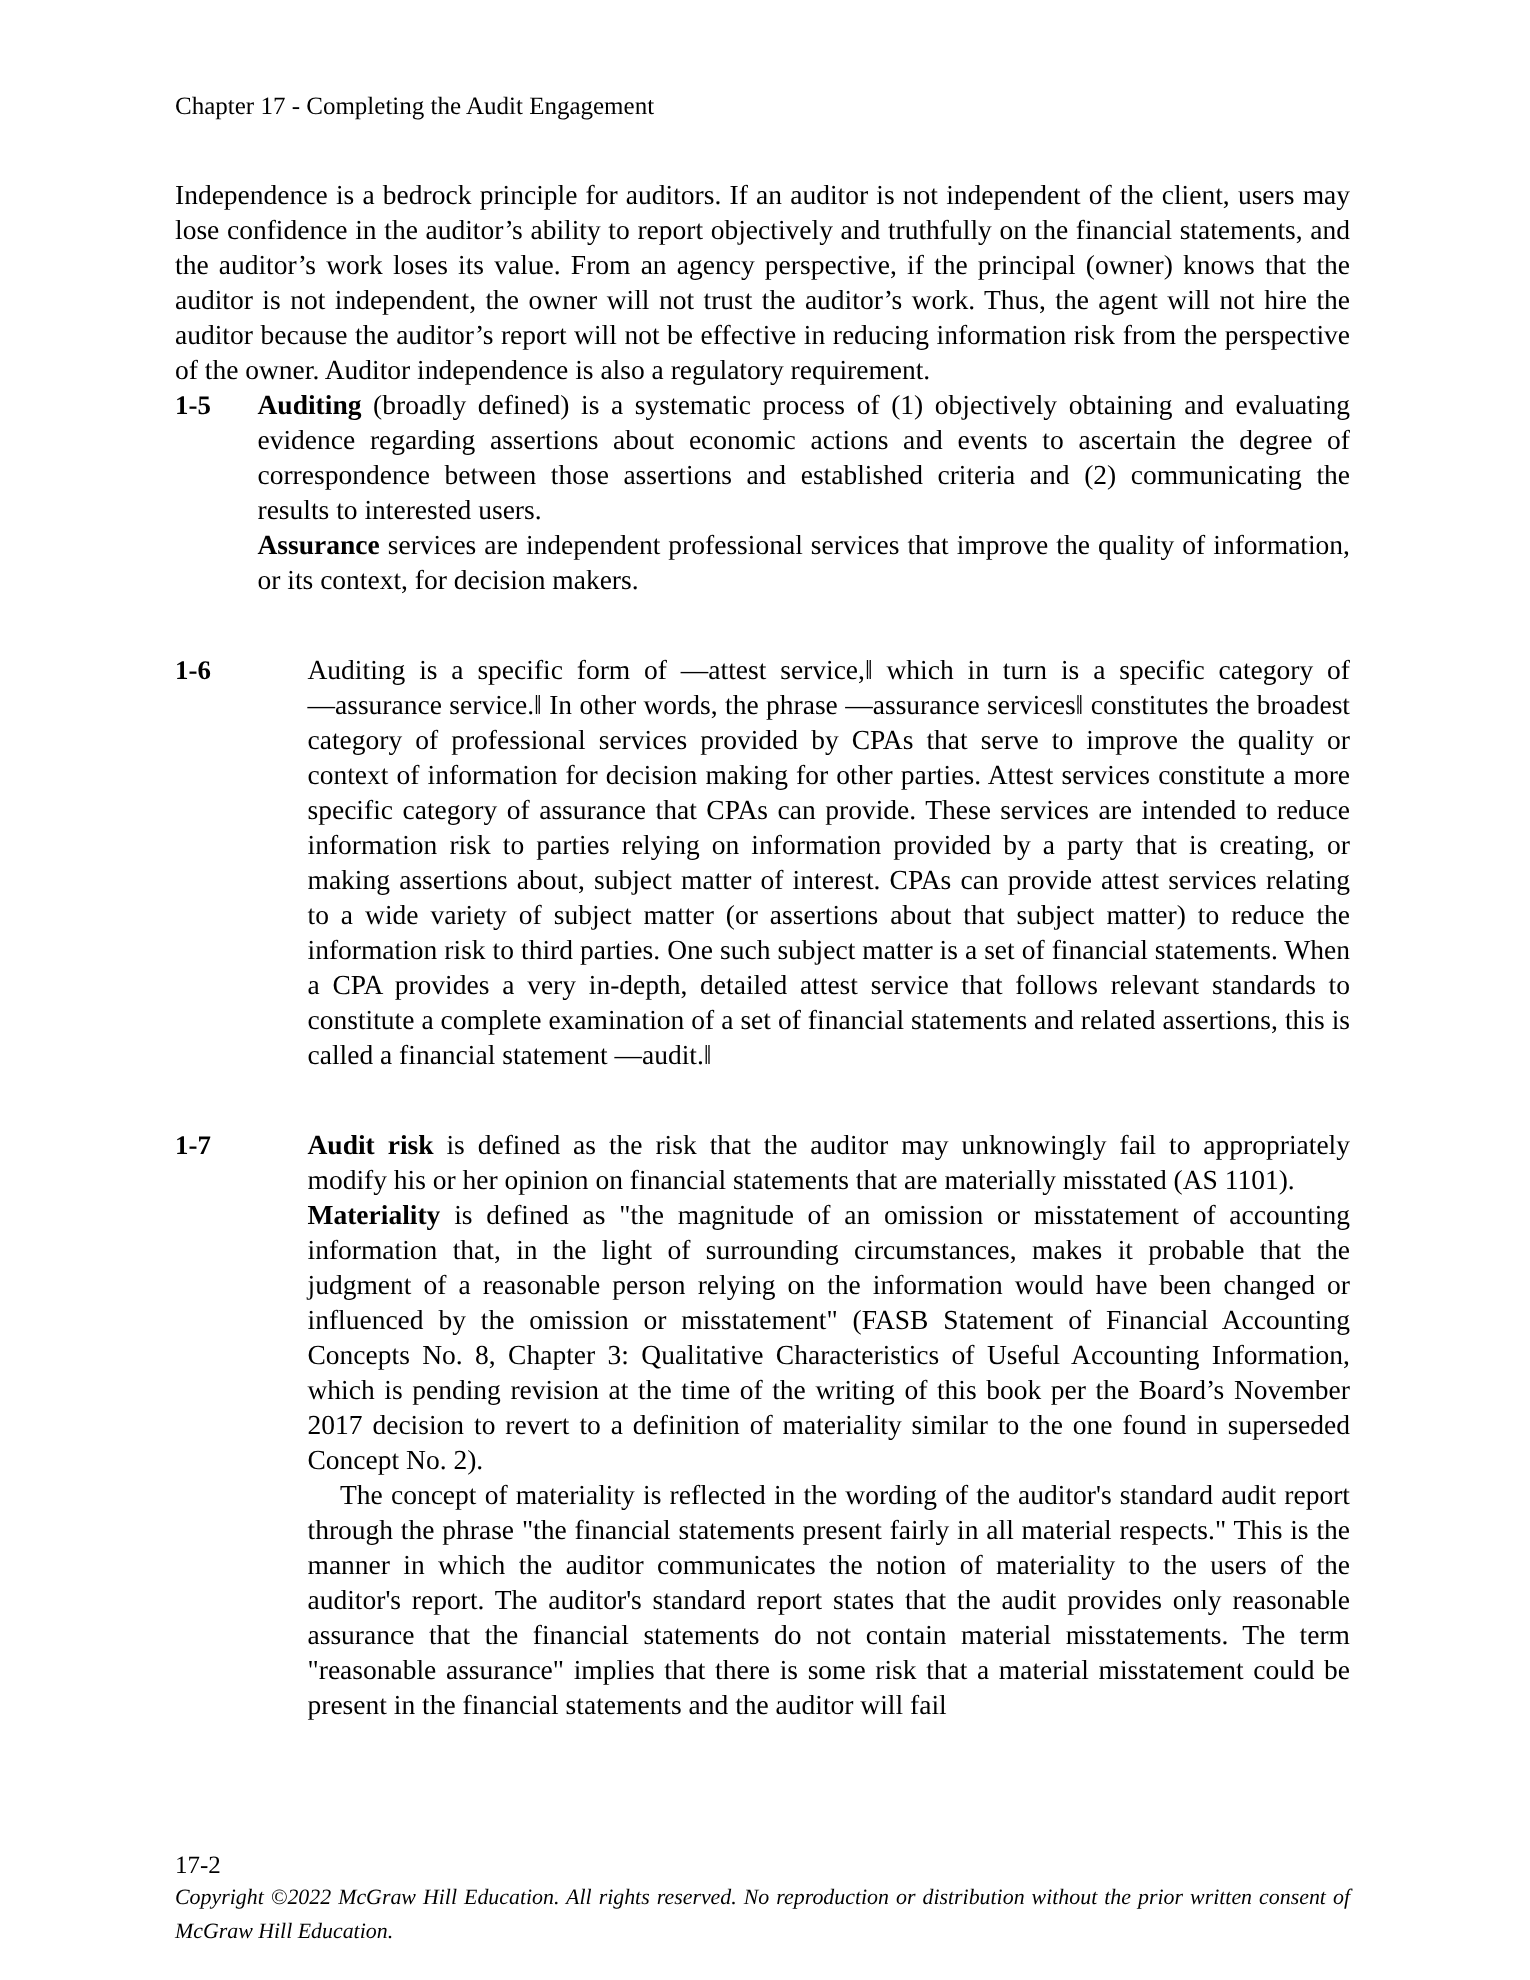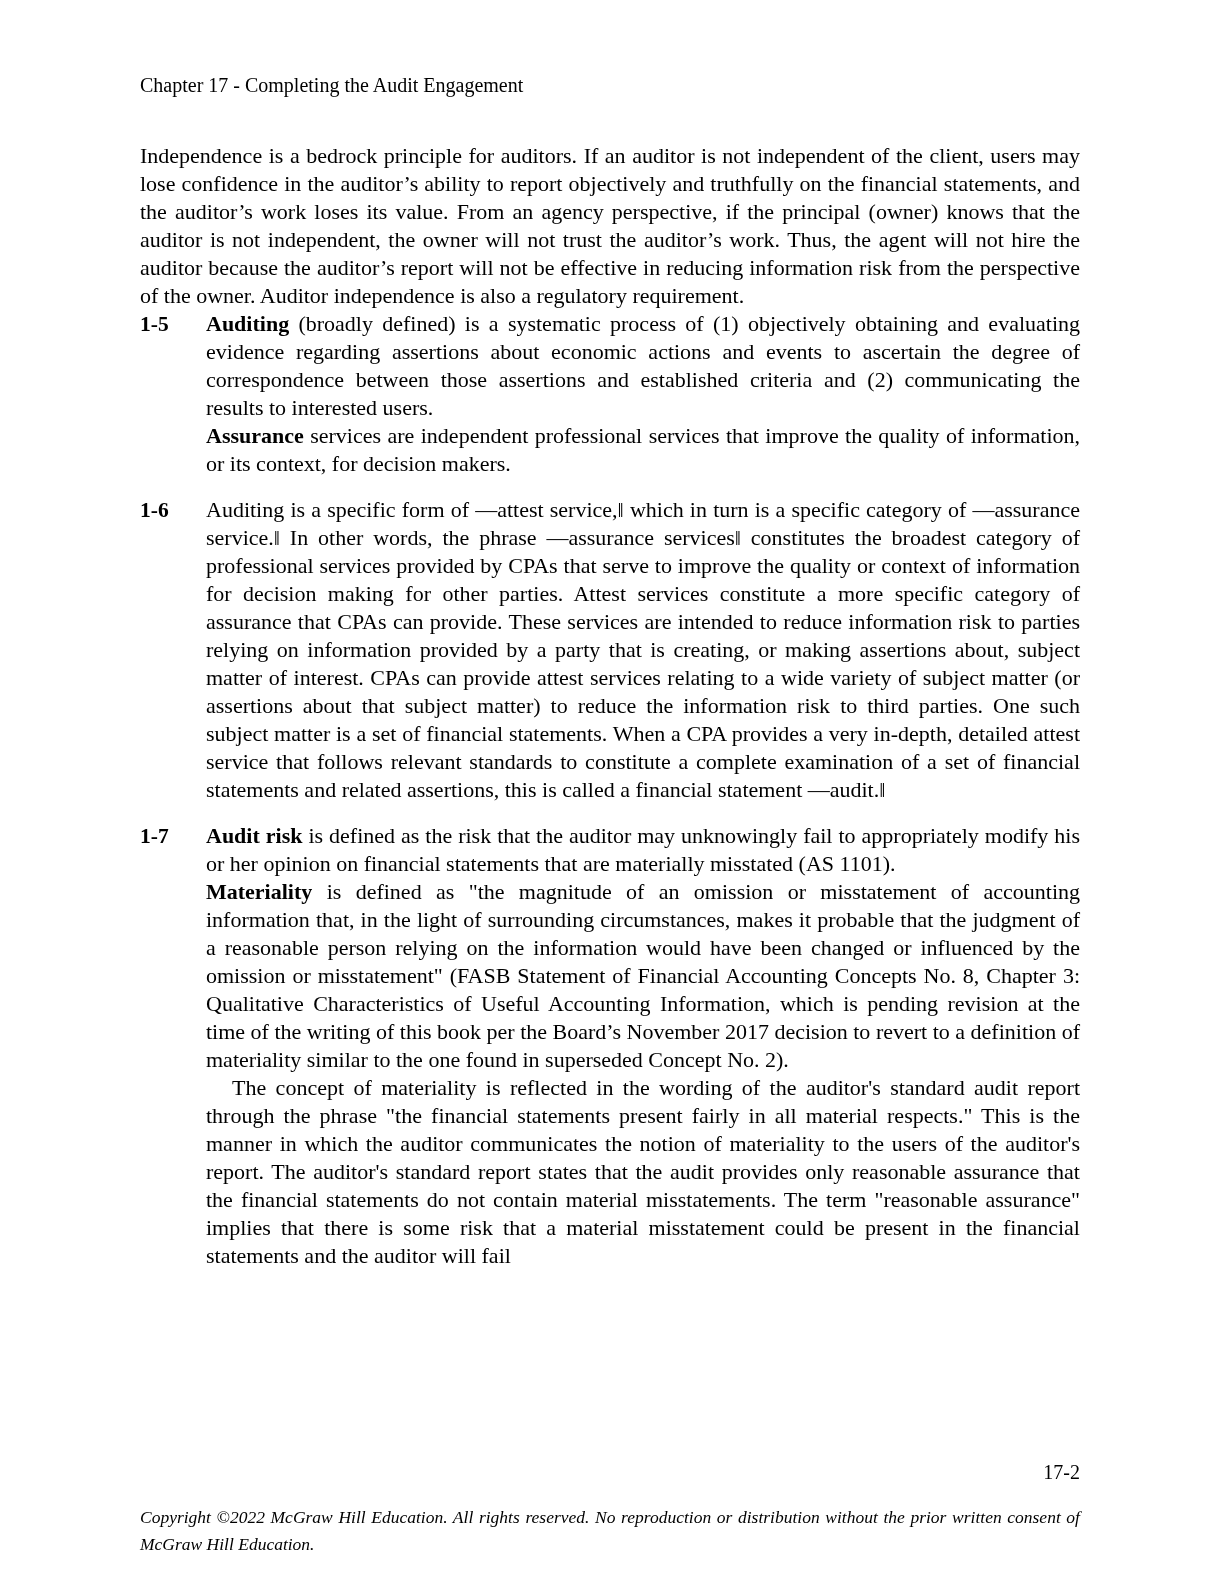--- a/index.html
+++ b/index.html
@@ -15,21 +15,21 @@
     color: #000000;
     overflow: hidden;
   }
   .header {
     font-size: 20px;
     line-height: 26px;
     margin-bottom: 44px;
   }
   .content { }
   .item { display: flex; }
-  .item.space-before { margin-top: 18px; }
+  .item.space-before { margin-top: 44px; gap: 40px; }
   .item-number {
     width: 66px;
     flex-shrink: 0;
     font-weight: bold;
     font-size: 21.5px;
     line-height: 28px;
   }
   .item-body { flex: 1; min-width: 0; }
   .para {
     margin: 0;
@@ -40,24 +40,24 @@
   .para.indent { text-indent: 26px; }
   .bold { font-weight: bold; }
   .italic { }
   .footer {
     position: absolute;
     left: 140px;
     right: 144px;
     bottom: 26px;
   }
   .page-number {
-    text-align: right;
+    text-align: left;
     font-size: 20px;
     line-height: 24px;
-    margin-bottom: 20px;
+    margin-bottom: 0;
   }
   .copyright {
     font-style: italic;
     font-size: 17.5px;
     line-height: 27px;
     text-align: justify;
   }
 </style>
 </head>
 <body>

